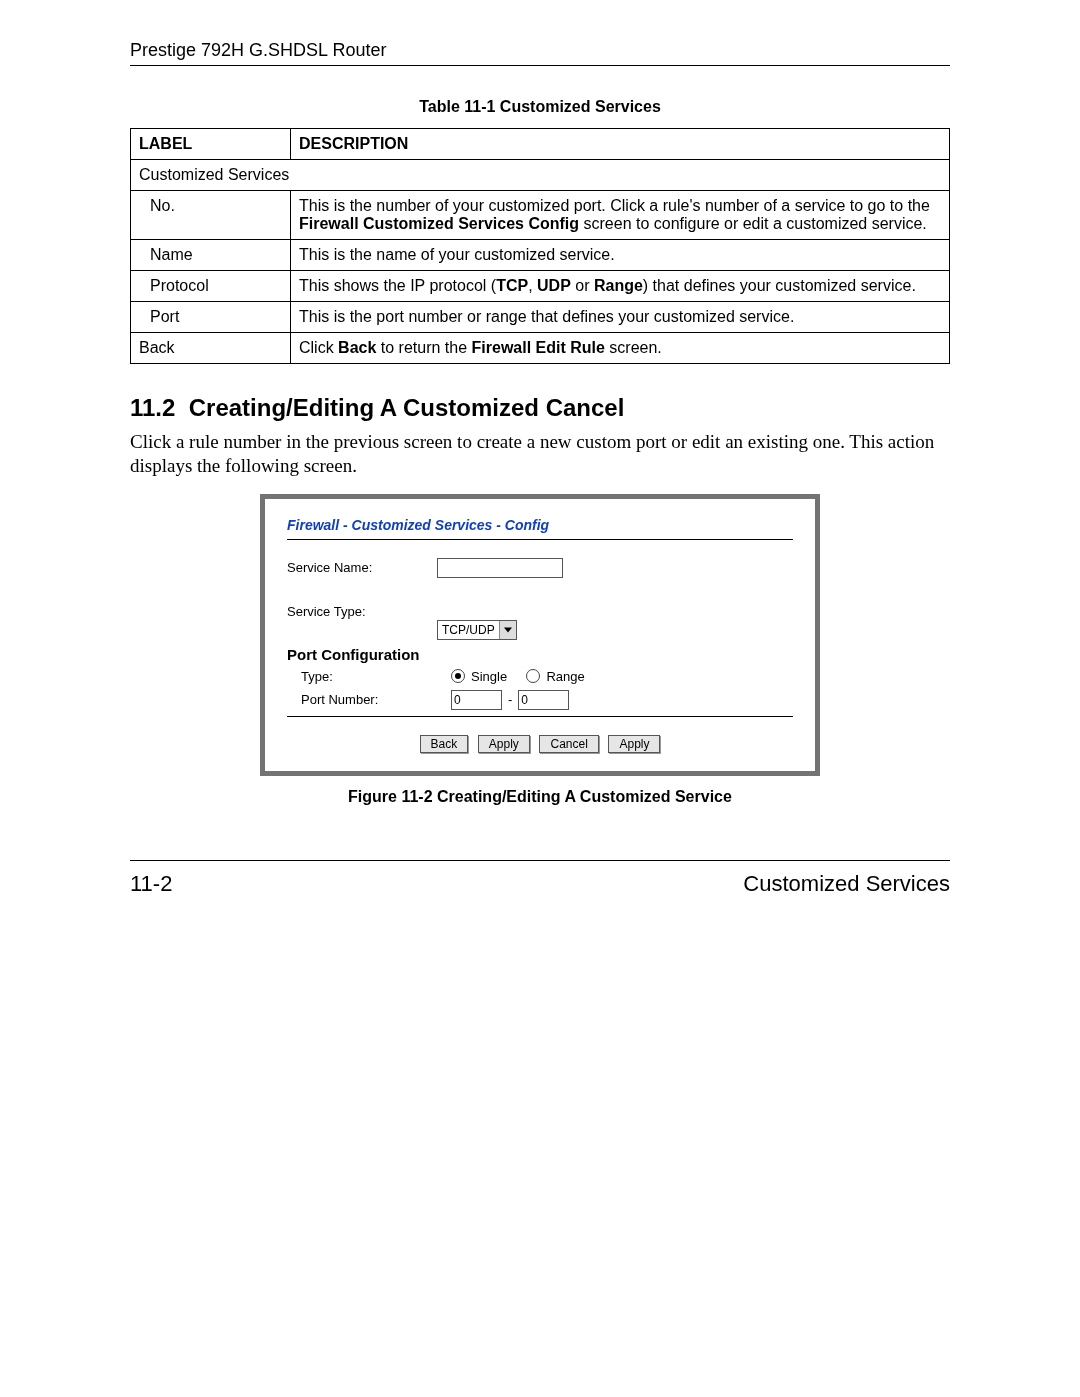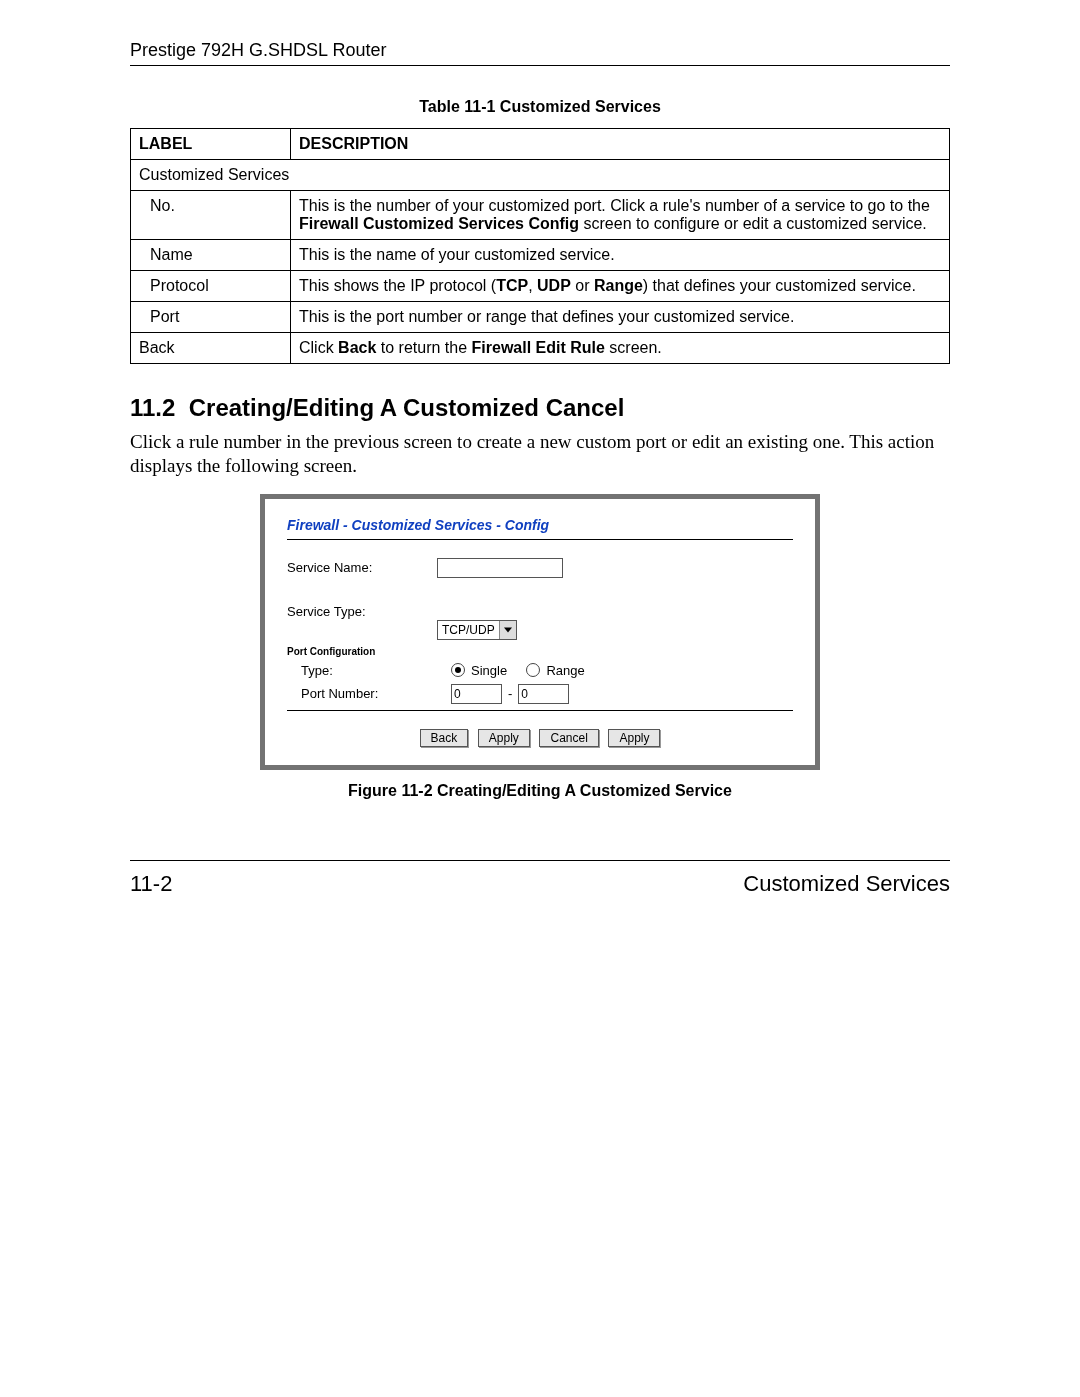--- a/index.html
+++ b/index.html
@@ -89,21 +89,21 @@
     margin: 6px 0;
   }
   .form-row .lbl {
     width: 150px;
     font-size: 13px;
   }
   .form-row .lbl.indent { padding-left: 14px; }
   .form-row .ctrl { display: flex; align-items: center; gap: 6px; }
   .subheader {
     font-weight: bold;
-    font-size: 10px;
+    font-size: 15px;
     margin-top: 1px;
   }
   .txt {
     height: 18px;
     border: 1px solid #555;
     background: #fff;
     font-size: 12px;
     padding: 0 2px;
     box-sizing: content-box;
   }

